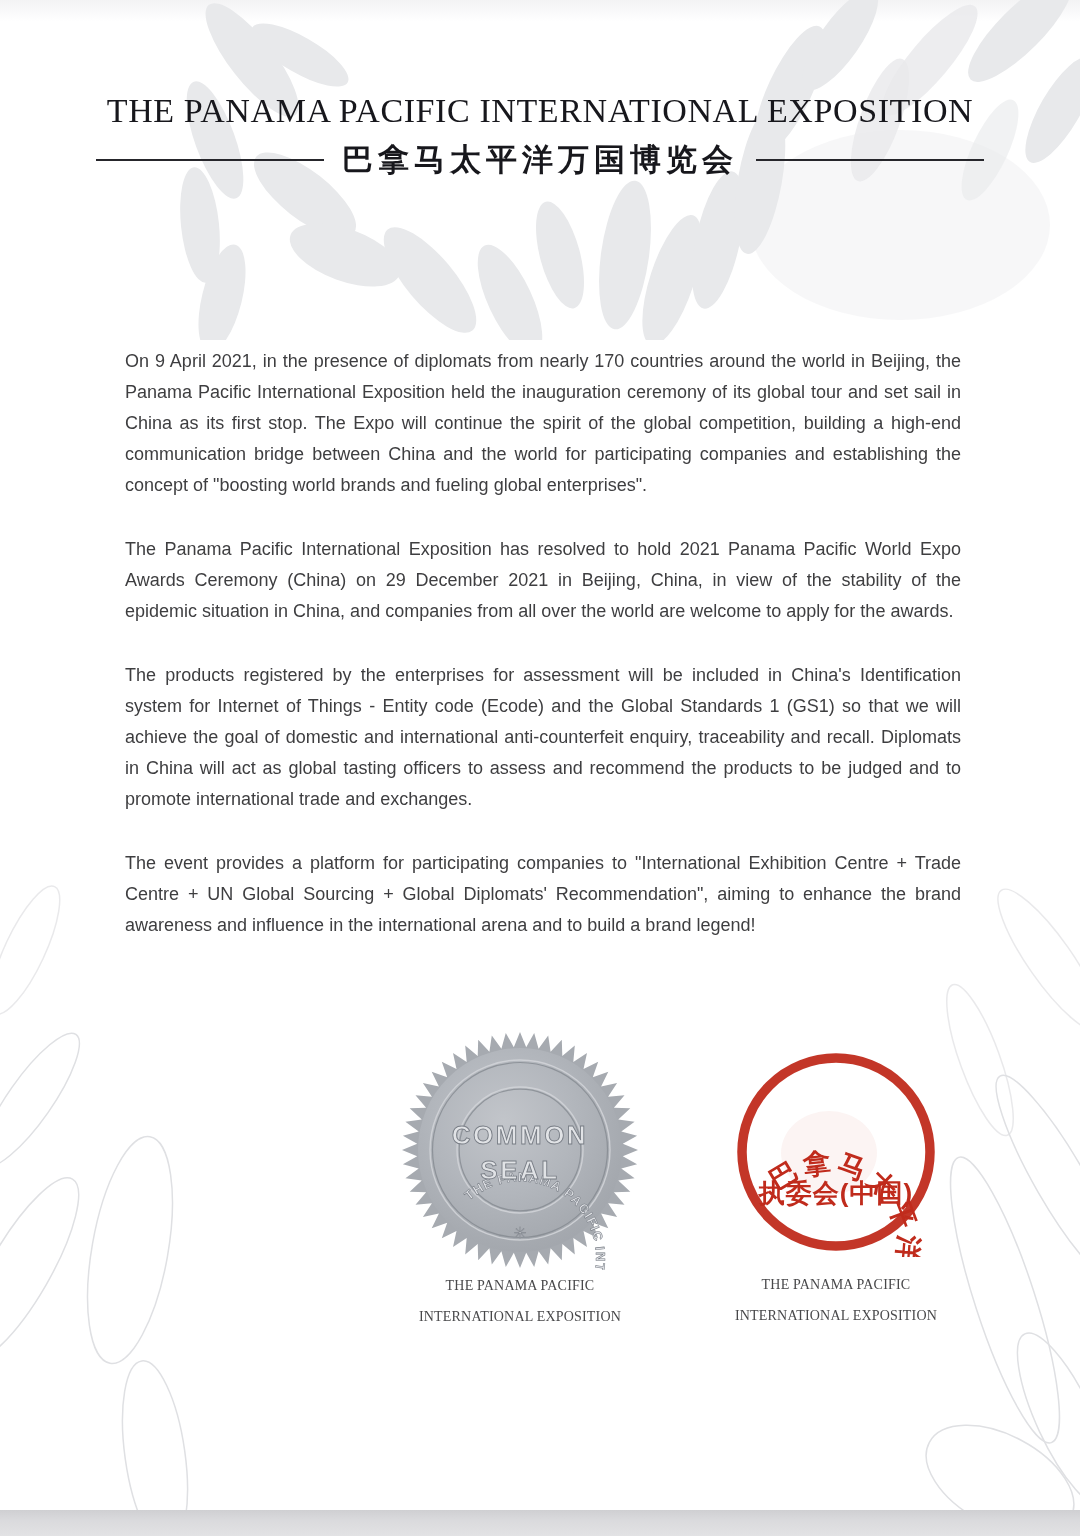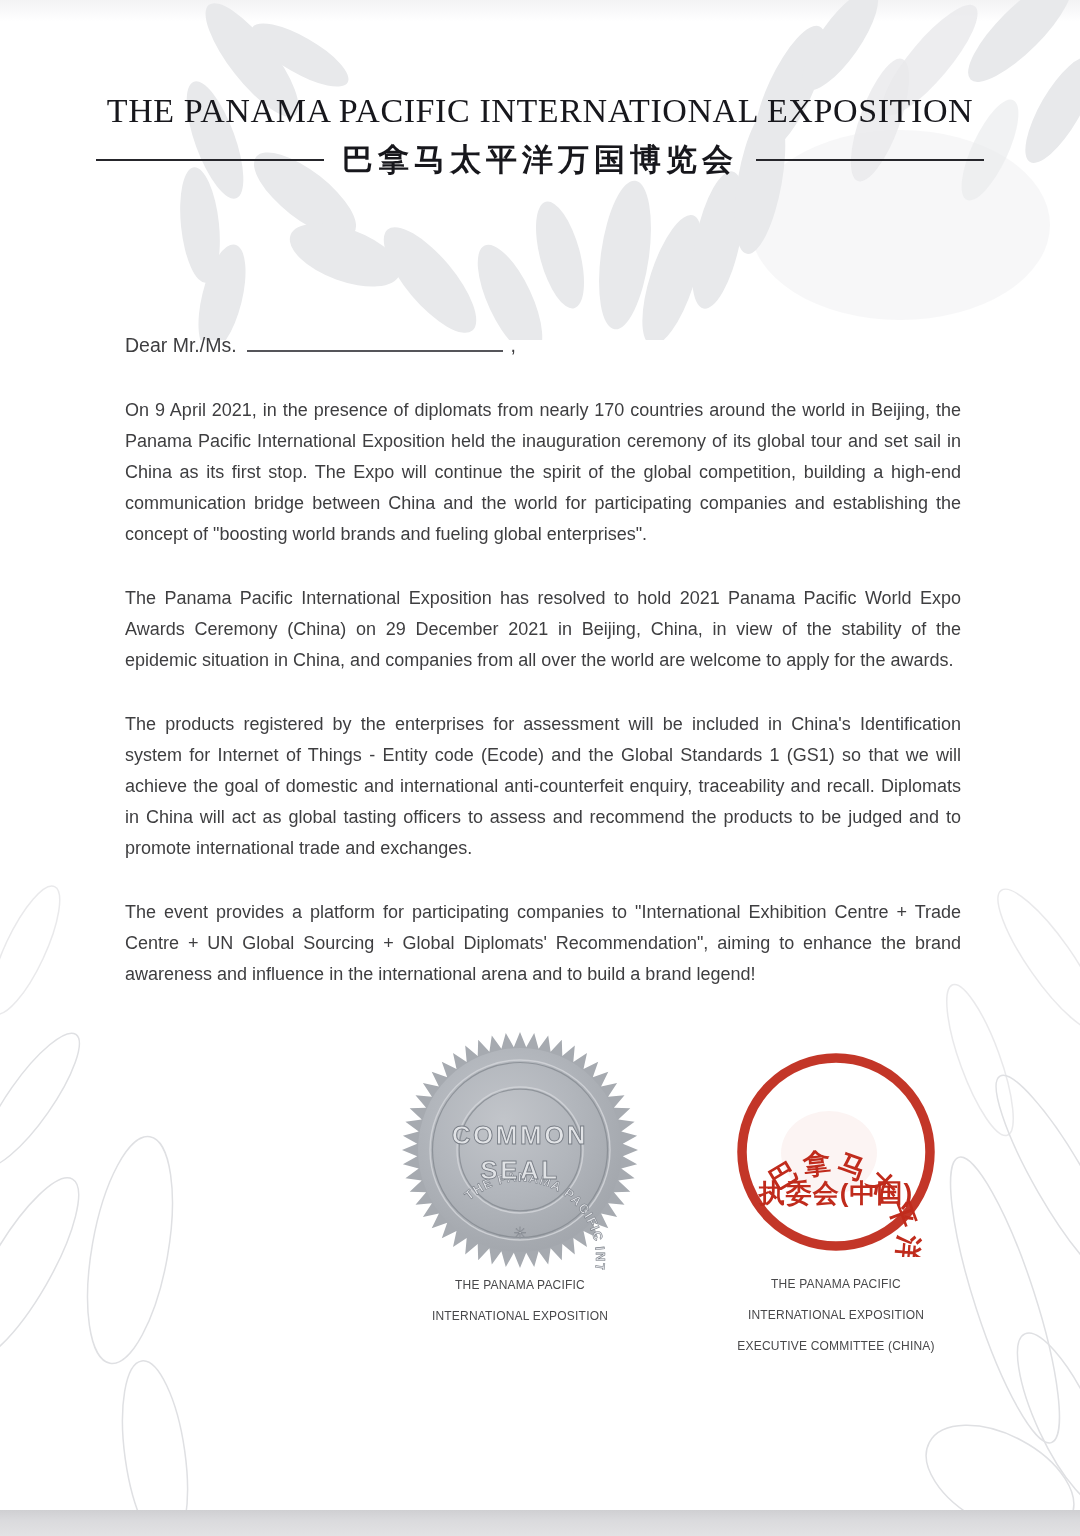--- a/index.html
+++ b/index.html
@@ -65,22 +65,22 @@
   }
   
   .seal-figure { position: absolute; margin: 0; text-align: center; z-index: 2; }
   .common-seal-figure { left: 370px; top: 1030px; width: 300px; }
   .stamp-figure       { left: 676px; top: 1047px; width: 320px; }
   .seal-svg  { display: block; margin: 0 auto; width: 240px; height: 240px; }
   .stamp-svg { display: block; margin: 0 auto; width: 210px; height: 210px; }
   .seal-caption { margin-top: 0; }
   .stamp-caption { margin-top: 12px; }
   .caption-line {
-    font-size: 12px; line-height: 31px;
-    letter-spacing: 0.2px; color: #48484a;
+    font-size: 14px; line-height: 31px;
+    letter-spacing: 0.2px; color: #48484a; font-family: Liberation Serif, serif;
   }
   
   .seal-teeth { fill: #a6aab0; }
   .seal-ring-text {
     font-family: "Liberation Sans", sans-serif;
     font-size: 13px; font-weight: 700; letter-spacing: 1.1px;
     fill: #e0e2e6; stroke: #767b83; stroke-width: 0.55px;
   }
   .seal-star { font-size: 15px; fill: #e0e2e6; stroke: #767b83; stroke-width: 0.5px; }
   .seal-center {
@@ -158,23 +158,20 @@
   <header class="letter-header">
     <h1 class="title-en">THE PANAMA PACIFIC INTERNATIONAL EXPOSITION</h1>
     <div class="subtitle-row">
       <span class="subtitle-rule"></span>
       <h2 class="title-zh">巴拿马太平洋万国博览会</h2>
       <span class="subtitle-rule"></span>
     </div>
   </header>
 
   <main class="letter-body">
-    <p class="salutation">
-      <span>Dear Mr./Ms.</span><span class="name-blank"></span><span>,</span>
-    </p>
     <p class="para">On 9 April 2021, in the presence of diplomats from nearly 170 countries around the world in Beijing, the Panama Pacific International Exposition held the inauguration ceremony of its global tour and set sail in China as its first stop. The Expo will continue the spirit of the global competition, building a high-end communication bridge between China and the world for participating companies and establishing the concept of "boosting world brands and fueling global enterprises".</p>
     <p class="para">The Panama Pacific International Exposition has resolved to hold 2021 Panama Pacific World Expo Awards Ceremony (China) on 29 December 2021 in Beijing, China, in view of the stability of the epidemic situation in China, and companies from all over the world are welcome to apply for the awards.</p>
     <p class="para">The products registered by the enterprises for assessment will be included in China's Identification system for Internet of Things - Entity code (Ecode) and the Global Standards 1 (GS1) so that we will achieve the goal of domestic and international anti-counterfeit enquiry, traceability and recall.  Diplomats in China will act as global tasting officers to assess and recommend the products to be judged and to promote international trade and exchanges.</p>
     <p class="para">The event provides a platform for participating companies to "International Exhibition Centre + Trade Centre + UN Global Sourcing + Global Diplomats' Recommendation", aiming to enhance the brand awareness and influence in the international arena and to build a brand legend!</p>
   </main>
 
   <figure class="seal-figure common-seal-figure">
     <svg class="seal-svg" viewBox="0 0 240 240" xmlns="http://www.w3.org/2000/svg">
       <defs>
         <radialGradient id="sealBody" cx="42%" cy="36%" r="78%">
@@ -210,18 +207,17 @@
       <ellipse class="stamp-smudge" cx="98" cy="106" rx="48" ry="42" opacity="0.05"></ellipse>
       <path id="stampArcPath" d="M 45.0 146.3 A 72 72 0 1 1 44.9 146.4" fill="none"></path>
       <text class="stamp-arc-text">
         <textPath href="#stampArcPath" startOffset="2">巴拿马太平洋万国博览会</textPath>
       </text>
       <text class="stamp-bottom-text" x="105" y="155" text-anchor="middle">执委会(中国)</text>
     </svg>
     <figcaption class="stamp-caption">
       <div class="caption-line">THE PANAMA PACIFIC</div>
       <div class="caption-line">INTERNATIONAL EXPOSITION</div>
-      <div class="caption-line">EXECUTIVE COMMITTEE (CHINA)</div>
     </figcaption>
   </figure>
 
   <div class="photo-bottom-strip"></div>
 </div>
 
 </body></html>

